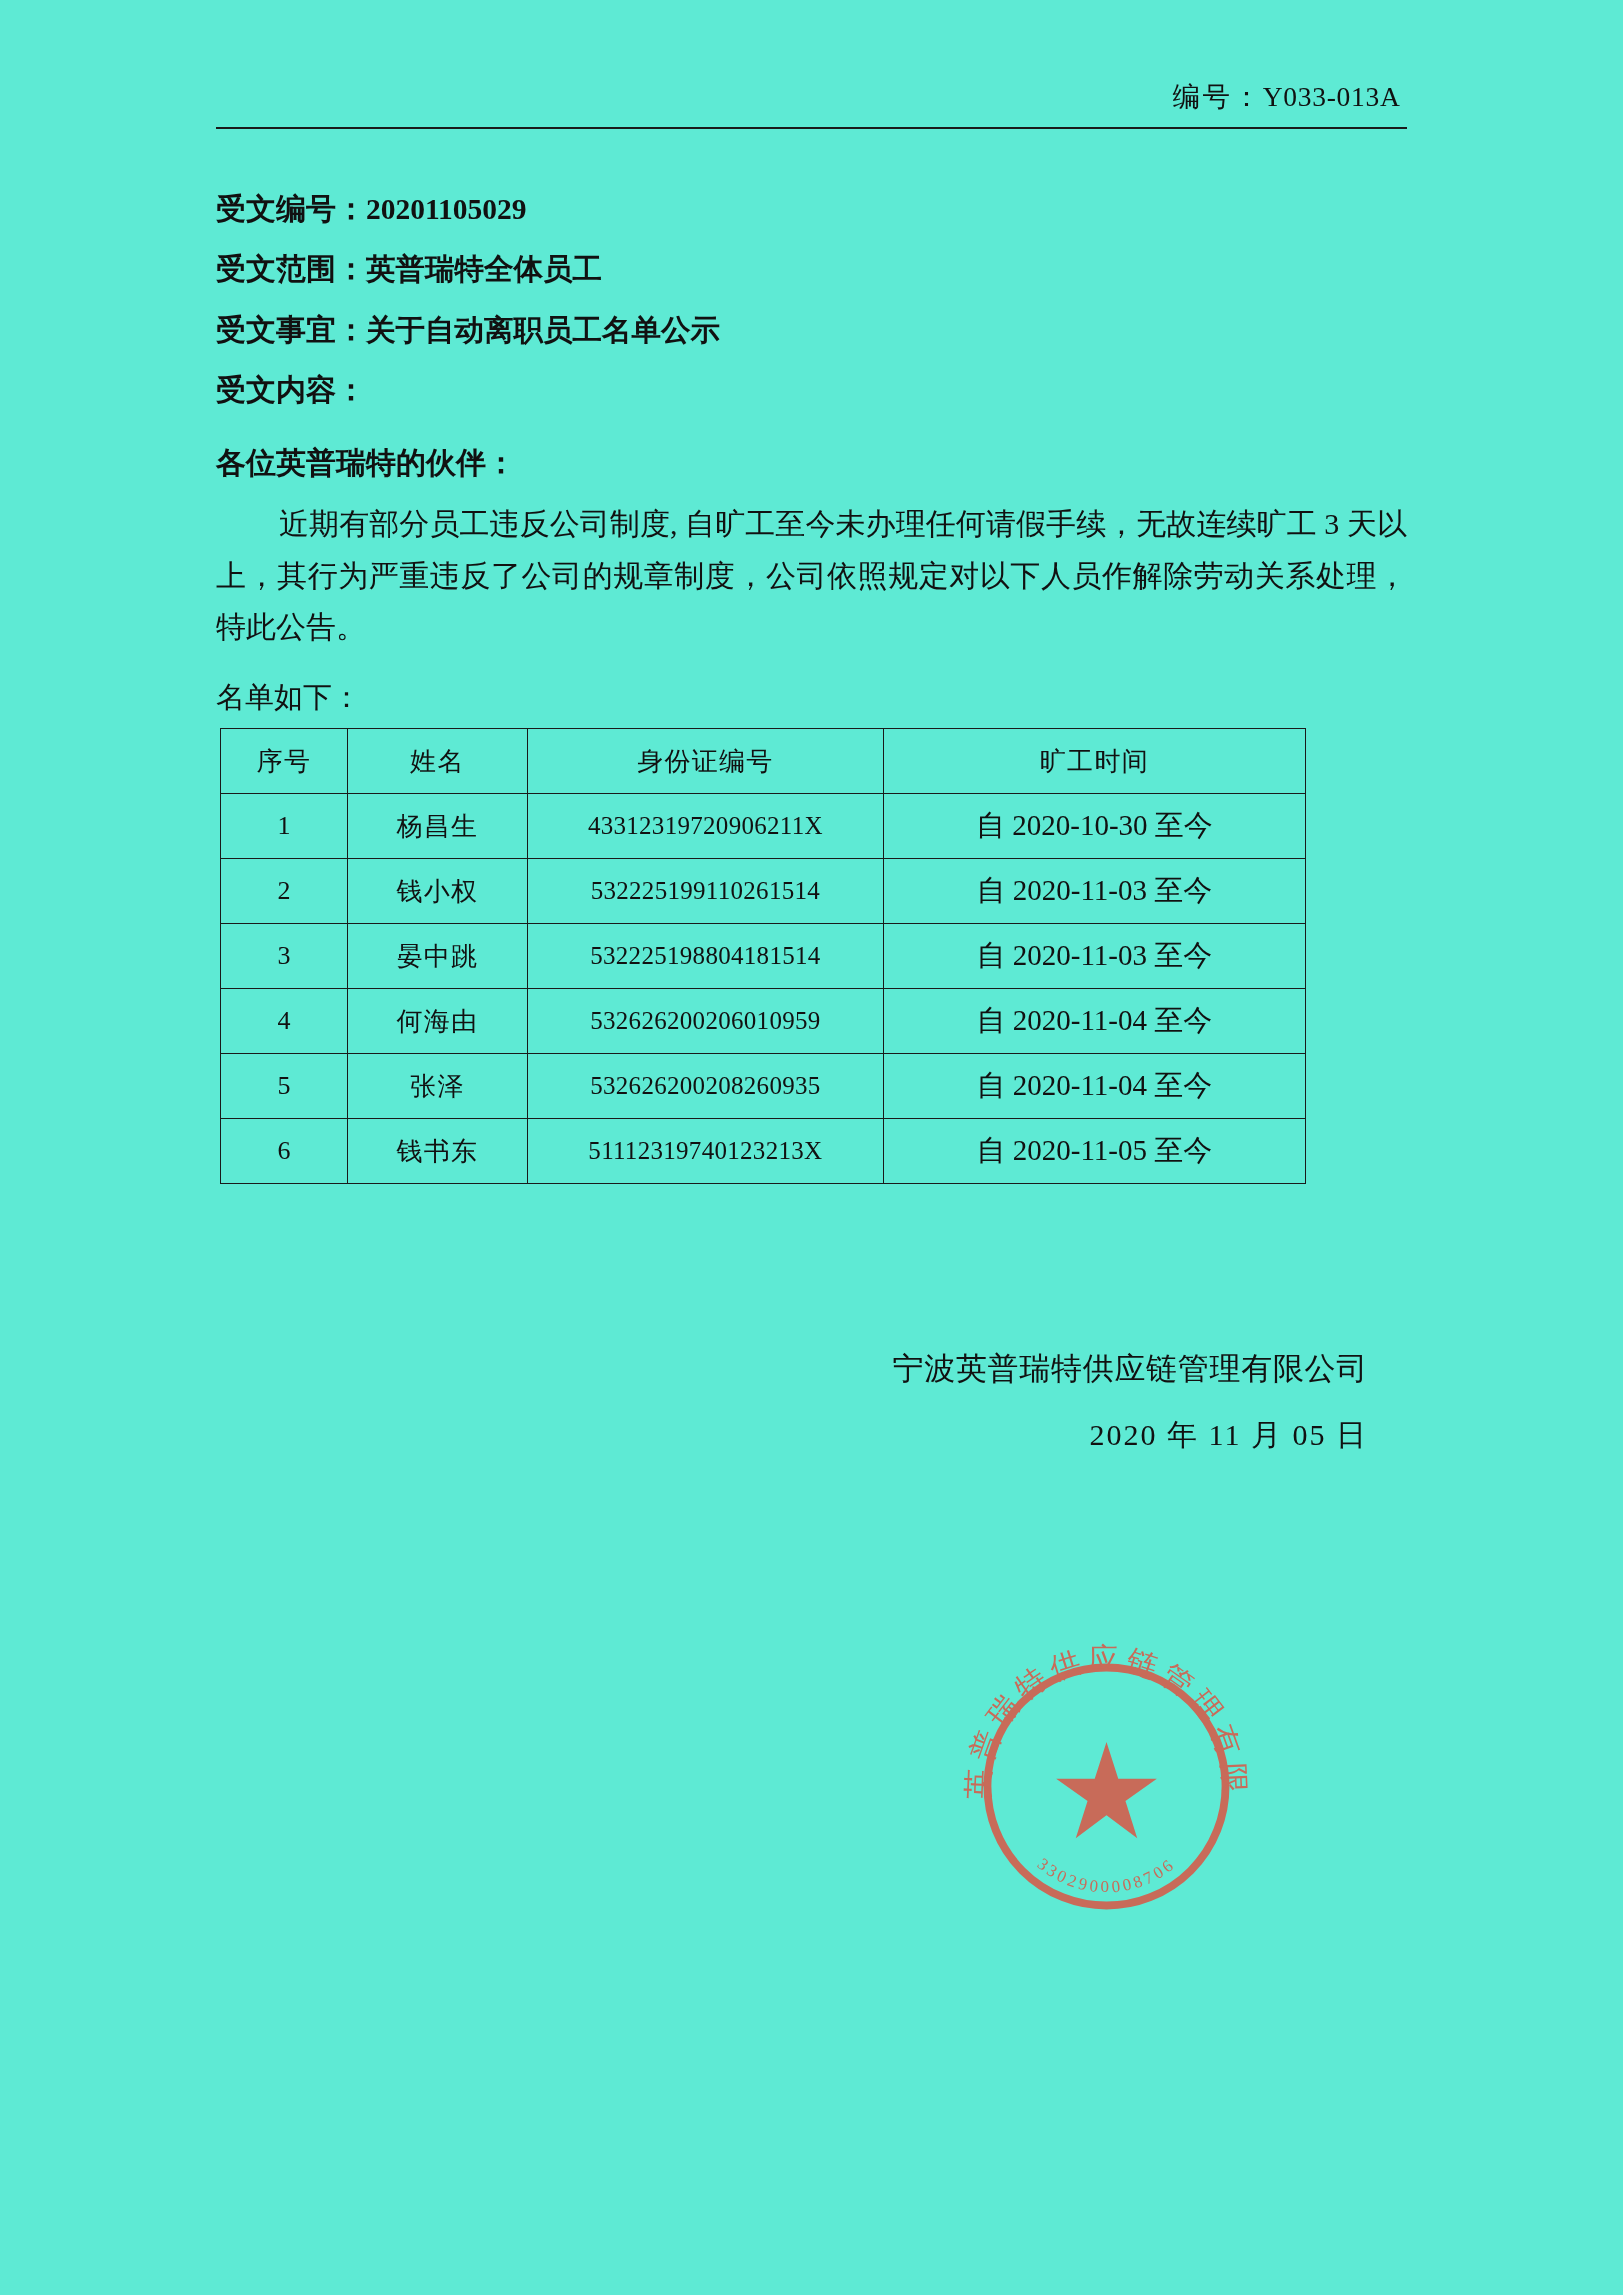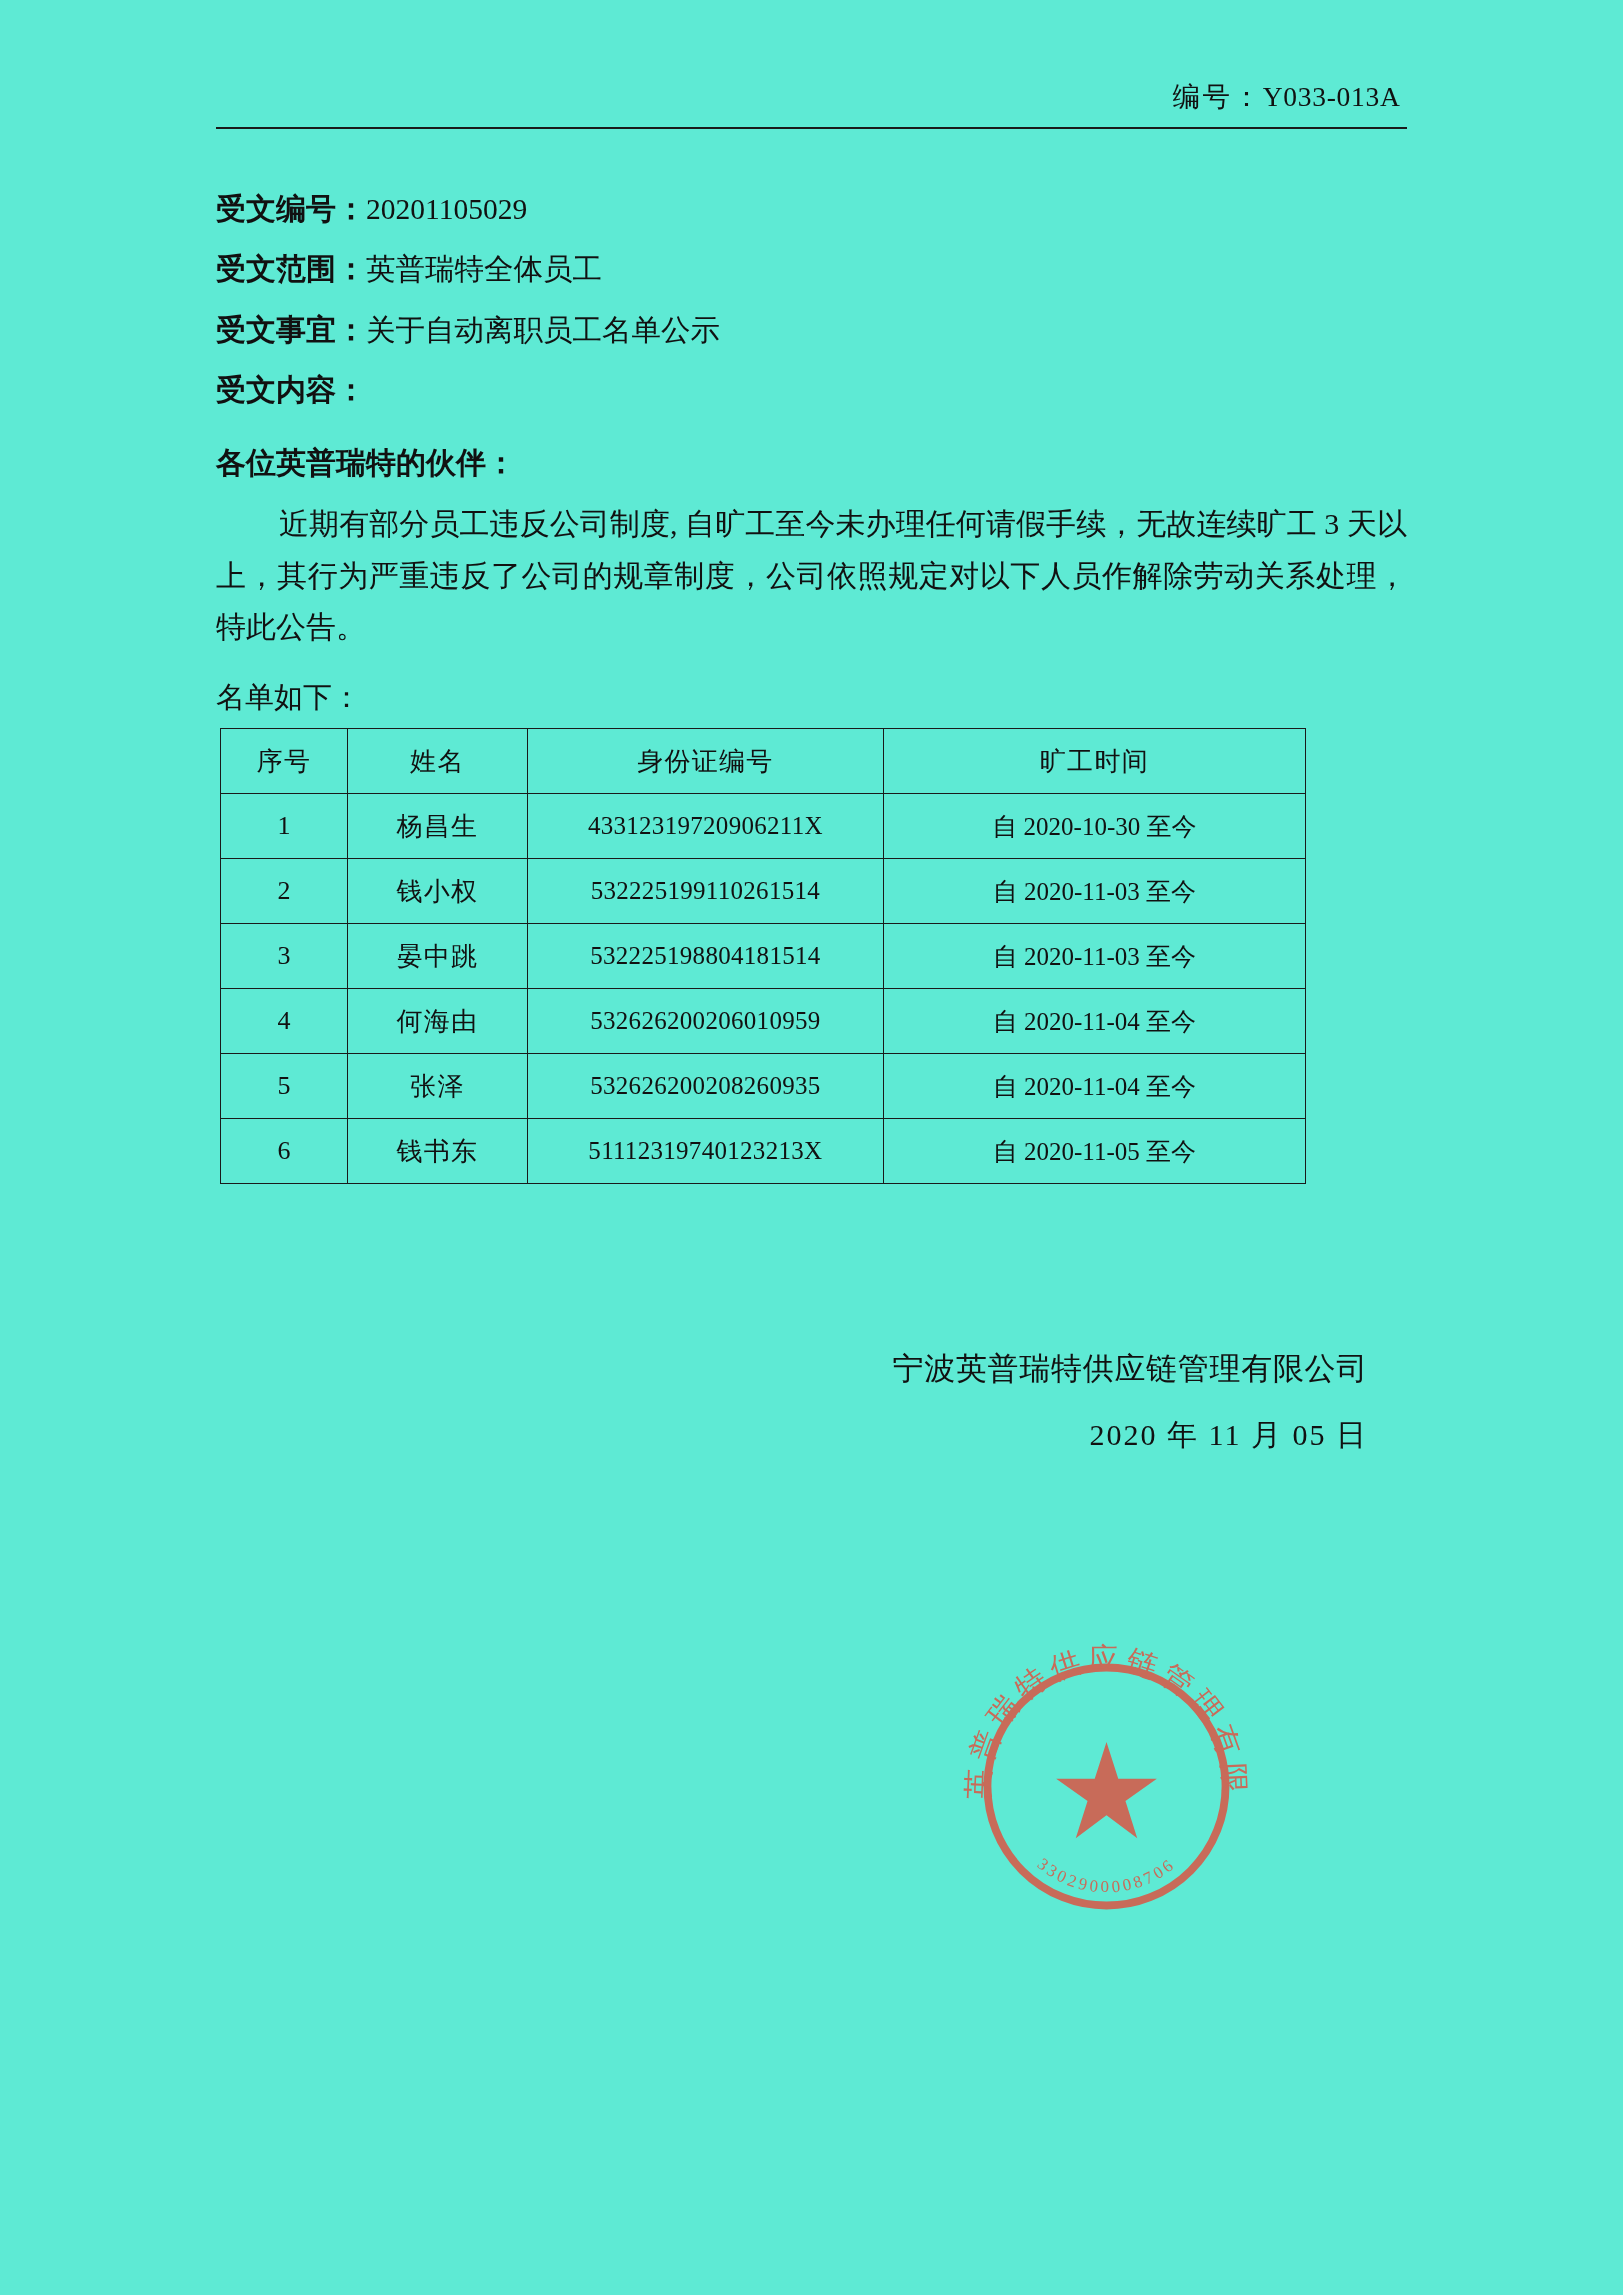--- a/index.html
+++ b/index.html
@@ -59,21 +59,21 @@
     font-size: 30px;
     line-height: 1.0;
     margin-bottom: 30px;
     white-space: nowrap;
   }
   .meta-label {
     font-weight: bold;
     font-size: 30px;
   }
   .meta-value {
-    font-weight: normal;
+    font-weight: bold;
     font-size: 29.5px;
     text-align: center;
   }
 
   .salutation {
     font-size: 30px;
     margin-top: 37px;
     font-weight: bold;
   }
 
@@ -111,21 +111,21 @@
   th.c2, td.c2 { width: 353px; }
   th.c3, td.c3 { width: 419px; }
 
   th {
     font-size: 26px;
     letter-spacing: 1.3px;
   }
   td.idx { font-size: 26px; font-family: "Liberation Serif", serif; }
   td.name { font-size: 26px; letter-spacing: 1.3px; }
   td.idno { font-size: 25px; font-family: "Liberation Serif", serif; letter-spacing: 0.3px; }
-  td.period { font-size: 25px; }
+  td.period { font-size: 29px; }
 
   
   .sign-block {
     margin-top: 164px;
     text-align: right;
     padding-right: 39px;
     position: relative;
   }
   .company {
     font-size: 31px;

